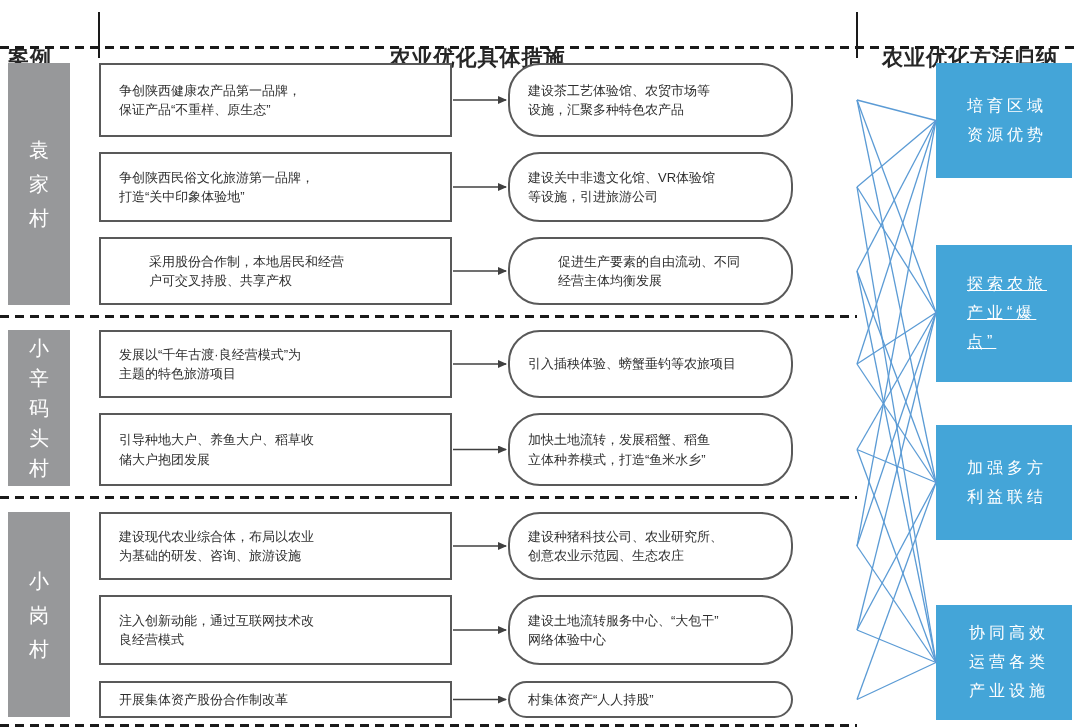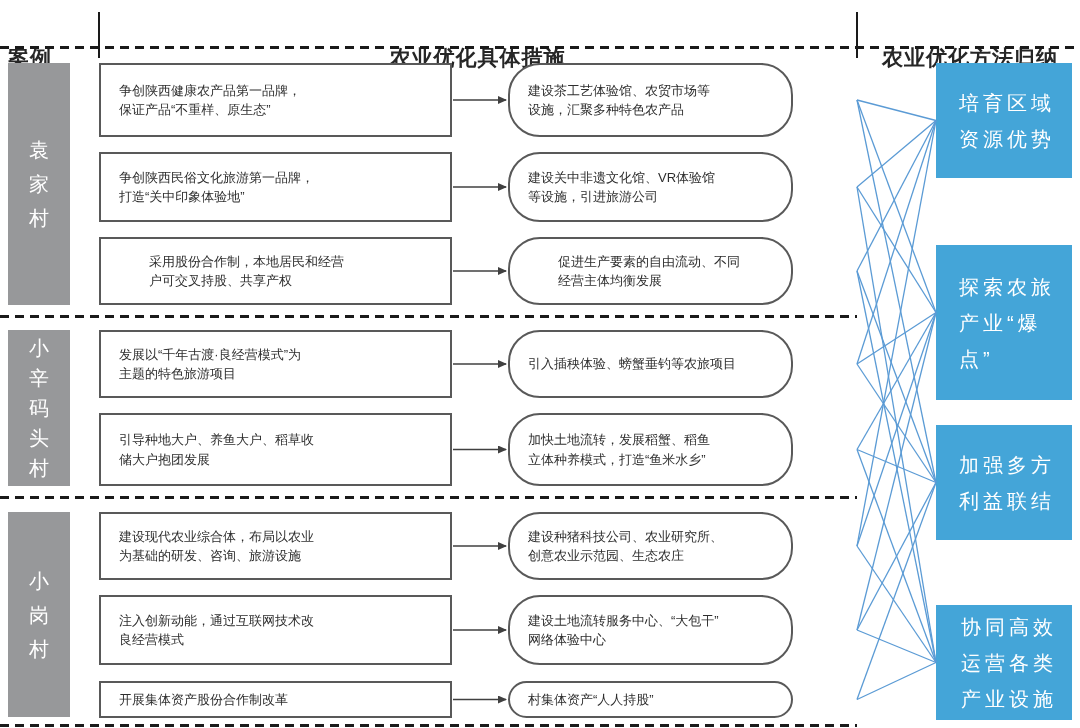--- a/index.html
+++ b/index.html
@@ -28,21 +28,21 @@
     position:absolute;background:#ffffff;border:2px solid #595959;
     display:flex;align-items:center;box-sizing:border-box;
     font-size:13px;line-height:1.5;color:#2e2e2e;white-space:pre-line;
     padding:2px 10px 2px 18px;
   }
   .measure{left:99px;width:353px;}
   .result{left:508px;width:285px;border-radius:32px;}
   .method-box{
     position:absolute;left:936px;width:136px;background:#44A5D8;color:#ffffff;
     display:flex;align-items:center;justify-content:center;box-sizing:border-box;
-    font-size:20px;line-height:1.8;letter-spacing:4px;white-space:pre-line;
+    font-size:16px;line-height:1.8;letter-spacing:4px;white-space:pre-line;
     text-align:left;padding:2px 10px 2px 16px;
   }
   #overlay{position:absolute;left:0;top:0;z-index:5;pointer-events:none;}
   
   .r0{top:63px;height:74px;}
   .r1{top:152px;height:70px;}
   .r2{top:237px;height:68px;padding-left:48px;}
   .r3{top:330px;height:68px;}
   .r4{top:413px;height:73px;}
   .r5{top:512px;height:68px;}
@@ -109,21 +109,21 @@
   <div class="mbox result r4">加快土地流转，发展稻蟹、稻鱼
 立体种养模式，打造“鱼米水乡”</div>
   <div class="mbox result r5">建设种猪科技公司、农业研究所、
 创意农业示范园、生态农庄</div>
   <div class="mbox result r6">建设土地流转服务中心、“大包干”
 网络体验中心</div>
   <div class="mbox result r7">村集体资产“人人持股”</div>
 
   <div class="method-box" style="top:63px;height:115px;">培育区域
 资源优势</div>
-  <div class="method-box" style="top:245px;height:155px;">探索农旅
+  <div class="method-box" style="top:245px;height:137px;text-decoration:underline;">探索农旅
 产业“爆
 点”</div>
   <div class="method-box" style="top:425px;height:115px;">加强多方
 利益联结</div>
   <div class="method-box" style="top:605px;height:115px;padding-left:20px;">协同高效
 运营各类
 产业设施</div>
 
   <svg id="overlay" width="1080" height="728" viewBox="0 0 1080 728">
     <defs>

